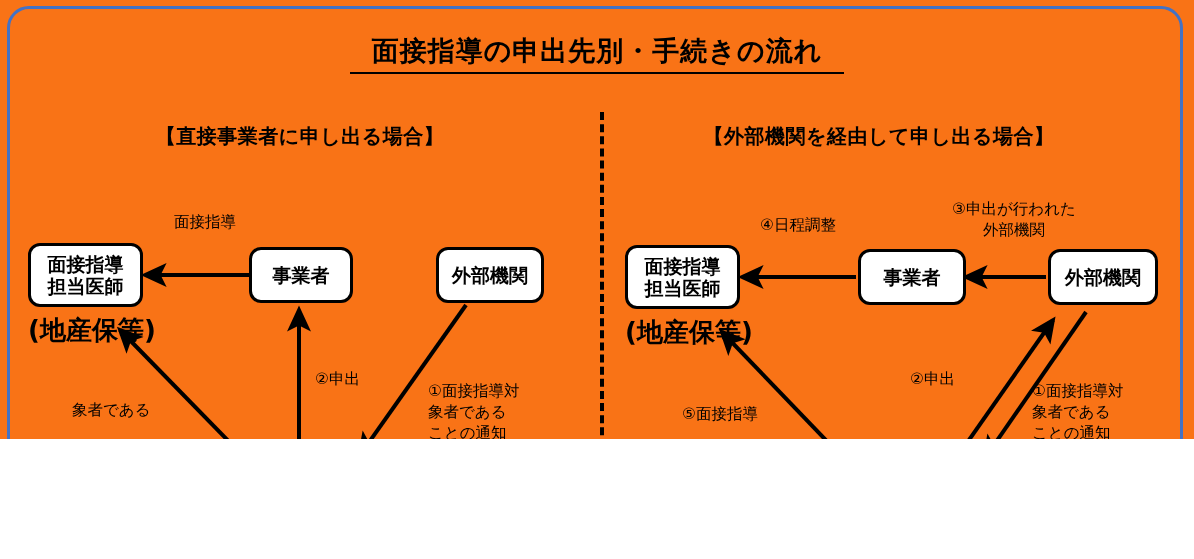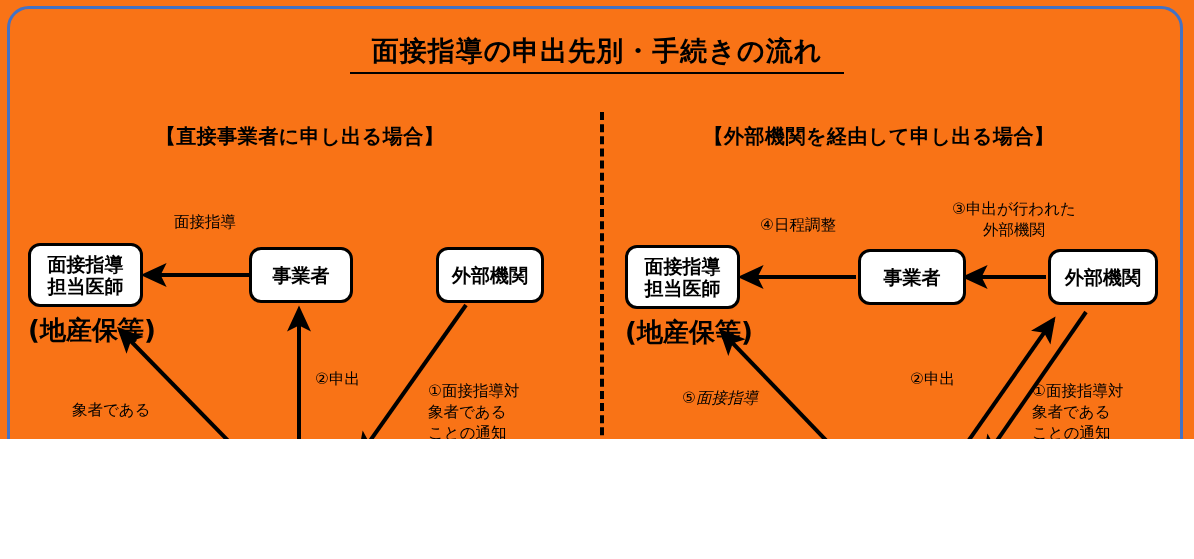--- a/index.html
+++ b/index.html
@@ -185,19 +185,19 @@
 
   <div class="node" style="left:845px; top:457px; width:110px; height:52px;">労働者</div>
 
   <div class="edge-label el-center" style="left:718px; top:215px; width:160px;">④日程調整</div>
 
   <div class="edge-label el-center" style="left:930px; top:199px; width:168px;">③申出が行われた
 外部機関</div>
 
   <div class="edge-label" style="left:910px; top:369px;">②申出</div>
 
-  <div class="edge-label" style="left:682px; top:388px;font-style:italic;">⑤面接指導</div>
+  <div class="edge-label" style="left:682px; top:404px;">⑤面接指導</div>
 
   <div class="edge-label" style="left:1032px; top:381px;">①面接指導対
 象者である
 ことの通知</div>
 
 </div>
 
 </body></html>

